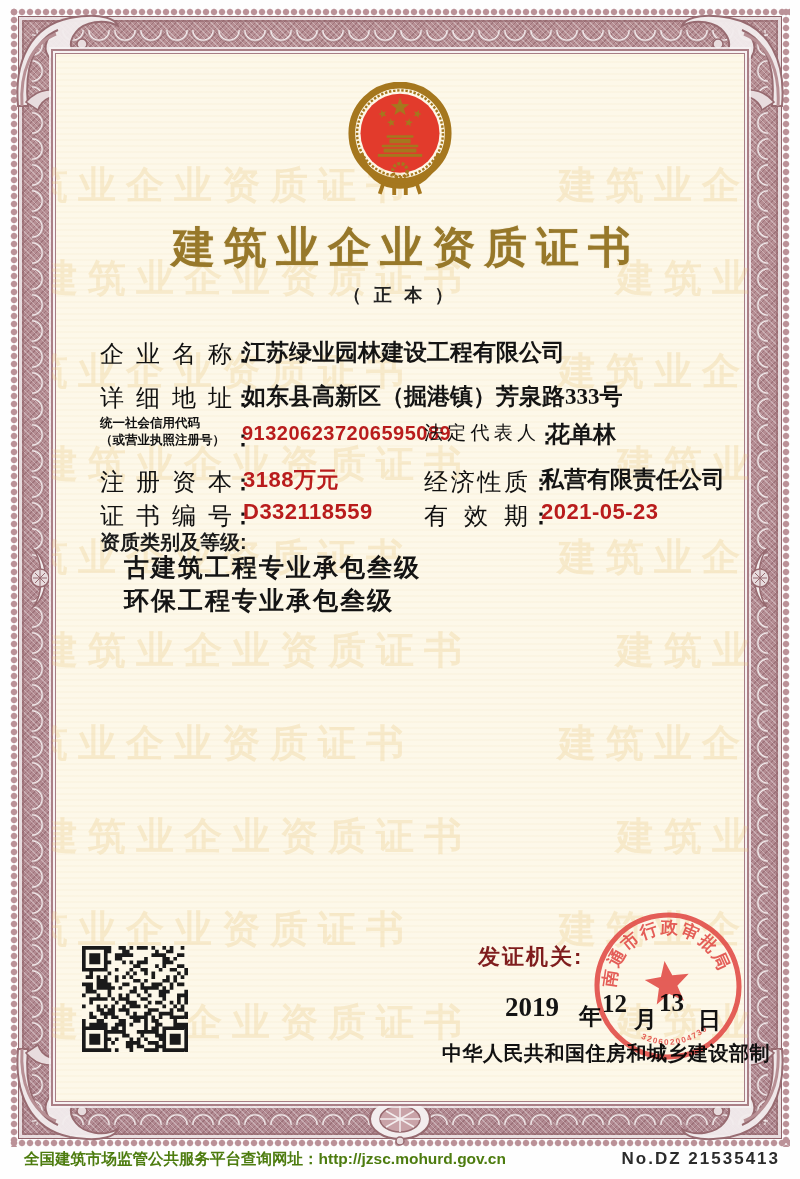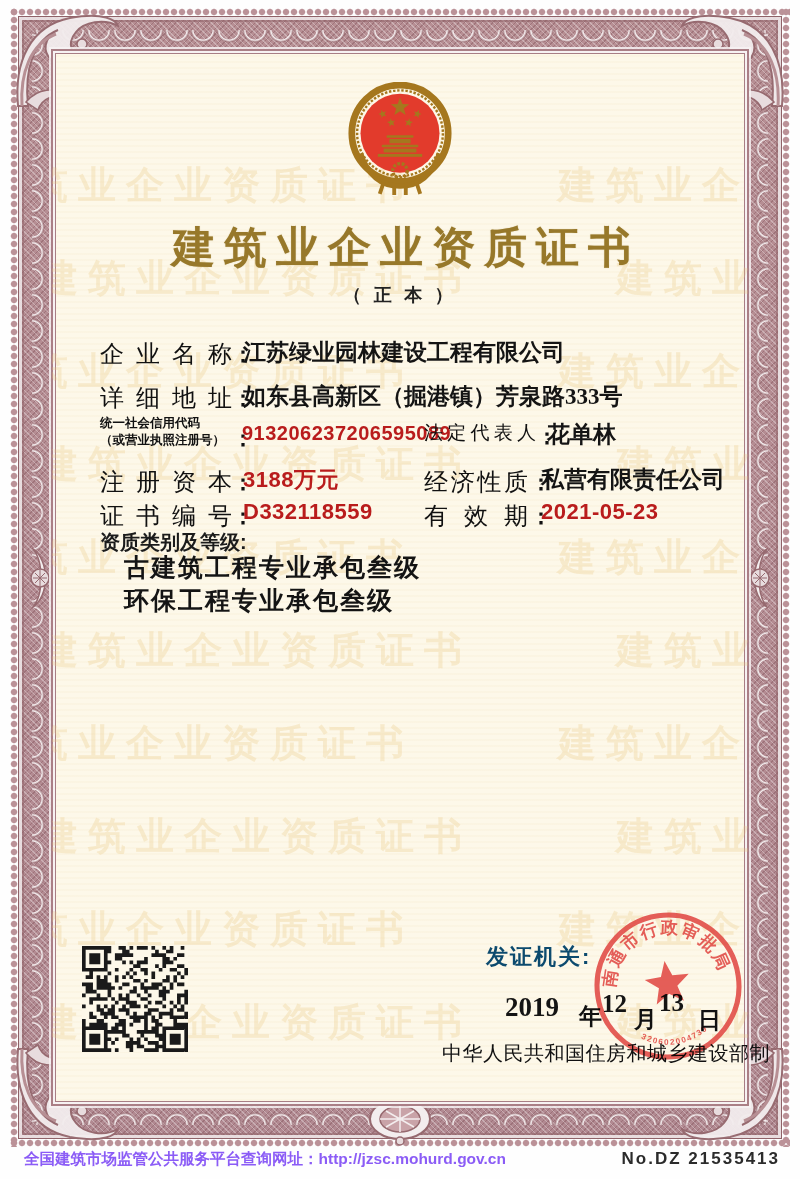--- a/index.html
+++ b/index.html
@@ -55,30 +55,30 @@
     color:#97782a;text-shadow:0 0 1px rgba(151,120,42,.55);padding-left:12px;}
   .subtitle{position:absolute;left:0;right:0;top:283px;text-align:center;
     font-family:"Liberation Serif",serif;font-weight:700;font-size:18px;letter-spacing:4px;color:#222;}
   .lbl{font-weight:normal;font-size:24px;color:#111;text-align:justify;text-align-last:justify;display:inline-block;}
   .lbl-sm{font-weight:bold;font-size:12.5px;line-height:1.35;color:#111;}
   .colon{font-weight:bold;font-size:22px;color:#111;}
   .val{font-family:"Liberation Serif",serif;font-weight:600;font-size:23px;color:#141414;}
   .num{font-family:Liberation Sans, sans-serif;font-weight:600;font-size:21px;letter-spacing:.5px;color:#b91c1c;}
   .qual{font-family:"Liberation Serif",serif;font-weight:600;font-size:25px;color:#141414;letter-spacing:2px;}
   .qr{position:absolute;left:82px;top:946px;width:106px;height:106px;}
-  .issuer{font-weight:bold;font-size:22px;letter-spacing:2px;color:#0c4a6e;margin-left:8px;}
+  .issuer{font-weight:bold;font-size:22px;letter-spacing:2px;color:#7f1d1d;}
   .dunit{font-weight:bold;font-size:23px;color:#111;}
   .dnum{font-family:"Liberation Serif",serif;font-weight:600;font-size:25px;color:#141414;}
-  .ministry{font-weight:normal;font-size:20px;letter-spacing:.5px;color:#111;}
+  .ministry{font-weight:bold;font-size:20px;letter-spacing:.5px;color:#111;}
   .seal{position:absolute;left:592px;top:910px;width:152px;height:152px;
     transform:rotate(-8deg);opacity:.85;mix-blend-mode:multiply;}
   
   .footer{position:absolute;left:24px;right:20px;top:1149px;display:flex;
     justify-content:space-between;align-items:flex-start;z-index:3;}
-  .f-left{font-weight:bold;font-size:15.5px;color:#8b5cf6;}
+  .f-left{font-weight:bold;font-size:15.5px;color:#4d7c0f;}
   .f-right{font-size:17px;letter-spacing:2px;color:#2b2b2b;font-weight:bold;
     font-family:"Liberation Sans",sans-serif;}
 </style>
 </head>
 <body>
 
 <div class="page">
 
   <svg width="0" height="0" style="position:absolute">
     <defs>

